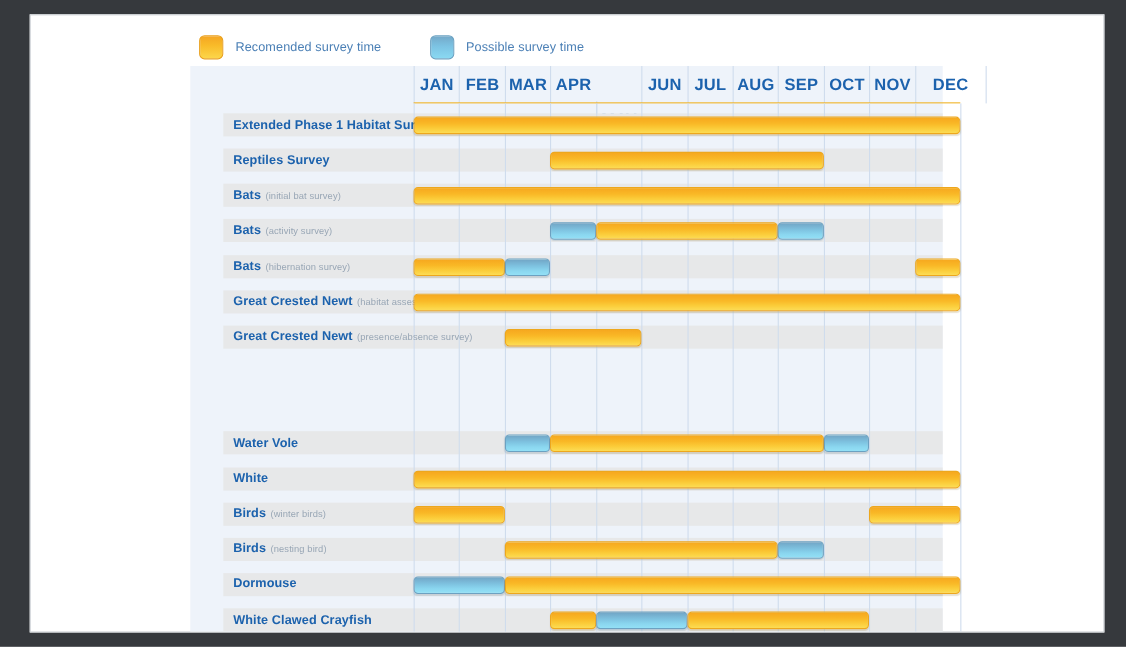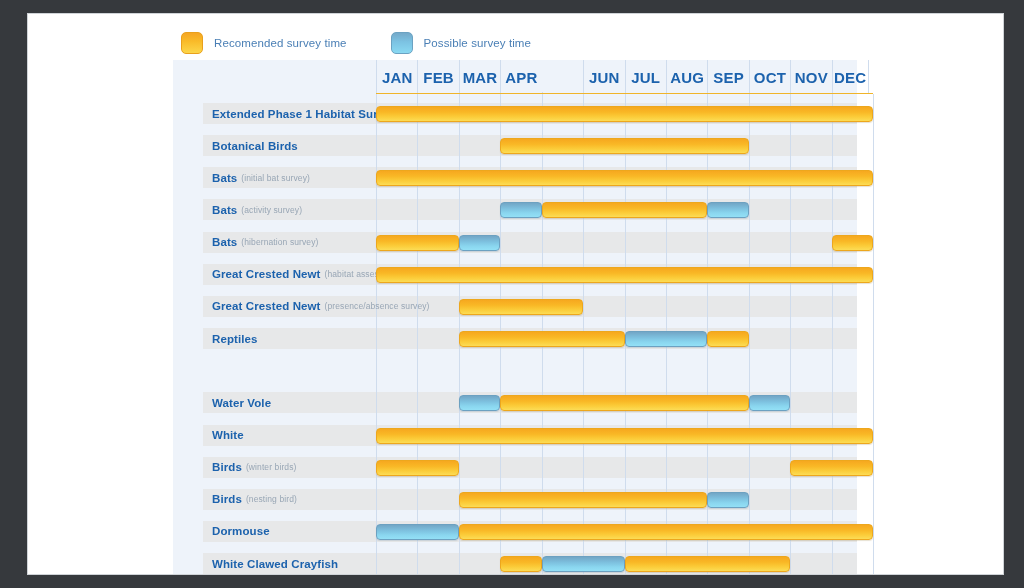--- a/index.html
+++ b/index.html
@@ -224,35 +224,35 @@
           <div class="month-cell" style="left: 244.42px; width: 41.42px;">FEB</div>
           <div class="month-cell" style="left: 285.84px; width: 41.42px;">MAR</div>
           <div class="month-cell" style="left: 327.26px; width: 41.42px;">APR</div>
           <div class="month-cell" style="left: 368.68px; width: 41.42px; margin-top: 32px;">MAY</div>
           <div class="month-cell" style="left: 410.1px; width: 41.42px;">JUN</div>
           <div class="month-cell" style="left: 451.52px; width: 41.42px;">JUL</div>
           <div class="month-cell" style="left: 492.94px; width: 41.42px;">AUG</div>
           <div class="month-cell" style="left: 534.36px; width: 41.42px;">SEP</div>
           <div class="month-cell" style="left: 575.78px; width: 41.42px; text-align: center;">OCT</div>
           <div class="month-cell" style="left: 617.2px; width: 41.42px;">NOV</div>
-          <div class="month-cell" style="left: 658.62px; width: 37px;">DEC</div>
+          <div class="month-cell" style="left: 658.62px; width: 65px;">DEC</div>
         </div>
       <div id="header-rule"></div>
       <div id="rows">
           <div class="row" style="top: 9px;">
             <div class="row-band"></div>
             <div class="row-label">
               <span class="main">Extended Phase 1 Habitat Survey</span>
             </div>
             <div class="bar rec" style="left: 203px; width: 497.04px;"></div>
           </div>
           <div class="row" style="top: 41.15px;">
             <div class="row-band"></div>
             <div class="row-label">
-              <span class="main">Botanical Birds</span>
+              <span class="main">Reptiles Survey</span>
             </div>
             <div class="bar rec" style="left: 327.26px; width: 248.52px;"></div>
           </div>
           <div class="row" style="top: 73.3px;">
             <div class="row-band"></div>
             <div class="row-label">
               <span class="main">Bats</span>
               <span class="sub">(initial bat survey)</span>
             </div>
             <div class="bar rec" style="left: 203px; width: 497.04px;"></div>
@@ -285,29 +285,20 @@
             </div>
             <div class="bar rec" style="left: 203px; width: 497.04px;"></div>
           </div>
           <div class="row" style="top: 201.9px;">
             <div class="row-band"></div>
             <div class="row-label">
               <span class="main">Great Crested Newt</span>
               <span class="sub">(presence/absence survey)</span>
             </div>
             <div class="bar rec" style="left: 285.84px; width: 124.26px;"></div>
-          </div>
-          <div class="row" style="top: 234.05px;">
-            <div class="row-band"></div>
-            <div class="row-label">
-              <span class="main">Reptiles</span>
-            </div>
-            <div class="bar rec" style="left: 285.84px; width: 165.68px;"></div>
-            <div class="bar pos" style="left: 451.52px; width: 82.84px;"></div>
-            <div class="bar rec" style="left: 534.36px; width: 41.42px;"></div>
           </div>
           <div class="row" style="top: 298.35px;">
             <div class="row-band"></div>
             <div class="row-label">
               <span class="main">Water Vole</span>
             </div>
             <div class="bar pos" style="left: 285.84px; width: 41.42px;"></div>
             <div class="bar rec" style="left: 327.26px; width: 248.52px;"></div>
             <div class="bar pos" style="left: 575.78px; width: 41.42px;"></div>
           </div>

